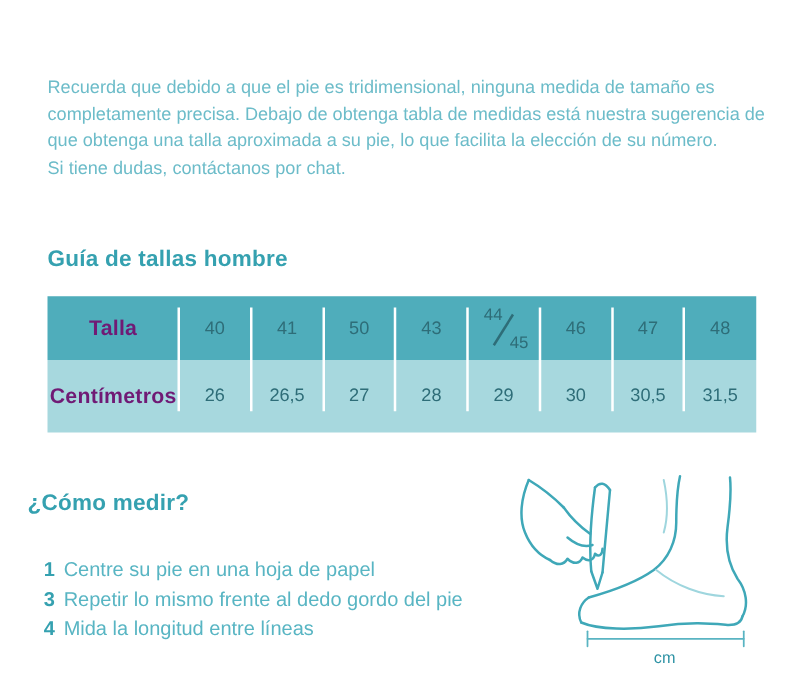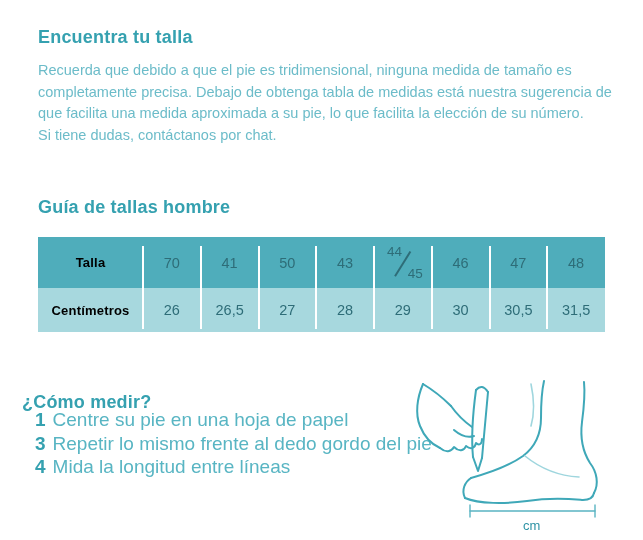--- a/index.html
+++ b/index.html
@@ -20,69 +20,68 @@
 
   .intro{
     position:absolute;left:38px;top:60px;width:585px;
     font-size:14.5px;line-height:21.5px;color:#6cbcc9;
   }
 
   
   .size-table{position:absolute;left:38px;top:237px;width:567px;height:101px;}
   .trow{display:grid;grid-template-columns:105px repeat(8,1fr);}
   .trow.header{background:#4fadbb;height:51px;}
-  .trow.values{background:#a7d8de;height:44px;text-align:right;}
+  .trow.values{background:#a7d8de;height:58px;text-align:right;}
   .cell{
     display:flex;align-items:center;justify-content:center;
     font-size:14.5px;color:#2e6d78;position:relative;
   }
-  .cell.rowlabel{color:#000000;font-weight:bold;font-size:13px;letter-spacing:.2px;}
+  .cell.rowlabel{color:#701a75;font-weight:bold;font-size:17px;letter-spacing:.2px;}
   .cell.split span{position:absolute;font-size:13.5px;}
   .split .s-top{top:7px;left:13px;}
   .split .s-bottom{bottom:7px;right:9px;}
   .split .slash{
     position:absolute;width:29px;height:1.5px;background:#2e6d78;
     left:14px;top:26px;transform:rotate(-58deg);transform-origin:center;
   }
   .sep{position:absolute;top:9px;bottom:9px;width:2px;background:#ffffff;}
 
   
   .steps{
-    position:absolute;left:35px;top:408px;
-    font-size:19px;line-height:23.5px;color:#58b5c3;
+    position:absolute;left:35px;top:445px;
+    font-size:16px;line-height:23.5px;color:#58b5c3;
   }
   .step b{color:#35a1b0;font-weight:bold;margin-right:7px;}
 
   
   .illu{position:absolute;left:413px;top:378px;width:230px;height:162px;}
   .illu path, .illu line{fill:none;stroke:#3fa8b8;stroke-width:2;stroke-linecap:round;stroke-linejoin:round;}
   .illu .light{stroke:#9fd6de;stroke-width:1.6;}
   .illu .measure{stroke:#59b4c2;stroke-width:1.4;}
   .illu text{fill:#2e93a5;font-size:13px;font-family:"Liberation Sans","DejaVu Sans",sans-serif;}
 </style>
 </head>
 <body>
 
 <div class="page">
 
-  <h2 class="heading" id="title">Encuentra tu talla</h2>
 
   <div class="intro">
     <div>Recuerda que debido a que el pie es tridimensional, ninguna medida de tamaño es</div>
     <div>completamente precisa. Debajo de obtenga tabla de medidas está nuestra sugerencia de</div>
-    <div>que facilita una medida aproximada a su pie, lo que facilita la elección de su número.</div>
+    <div>que obtenga una talla aproximada a su pie, lo que facilita la elección de su número.</div>
     <div>Si tiene dudas, contáctanos por chat.</div>
   </div>
 
   <h2 class="heading" id="guide-heading">Guía de tallas hombre</h2>
 
   <div class="size-table">
     <div class="trow header">
       <div class="cell rowlabel">Talla</div>
-      <div class="cell">70</div>
+      <div class="cell">40</div>
       <div class="cell">41</div>
       <div class="cell">50</div>
       <div class="cell">43</div>
       <div class="cell split">
         <span class="s-top">44</span>
         <span class="slash"></span>
         <span class="s-bottom">45</span>
       </div>
       <div class="cell">46</div>
       <div class="cell">47</div>

